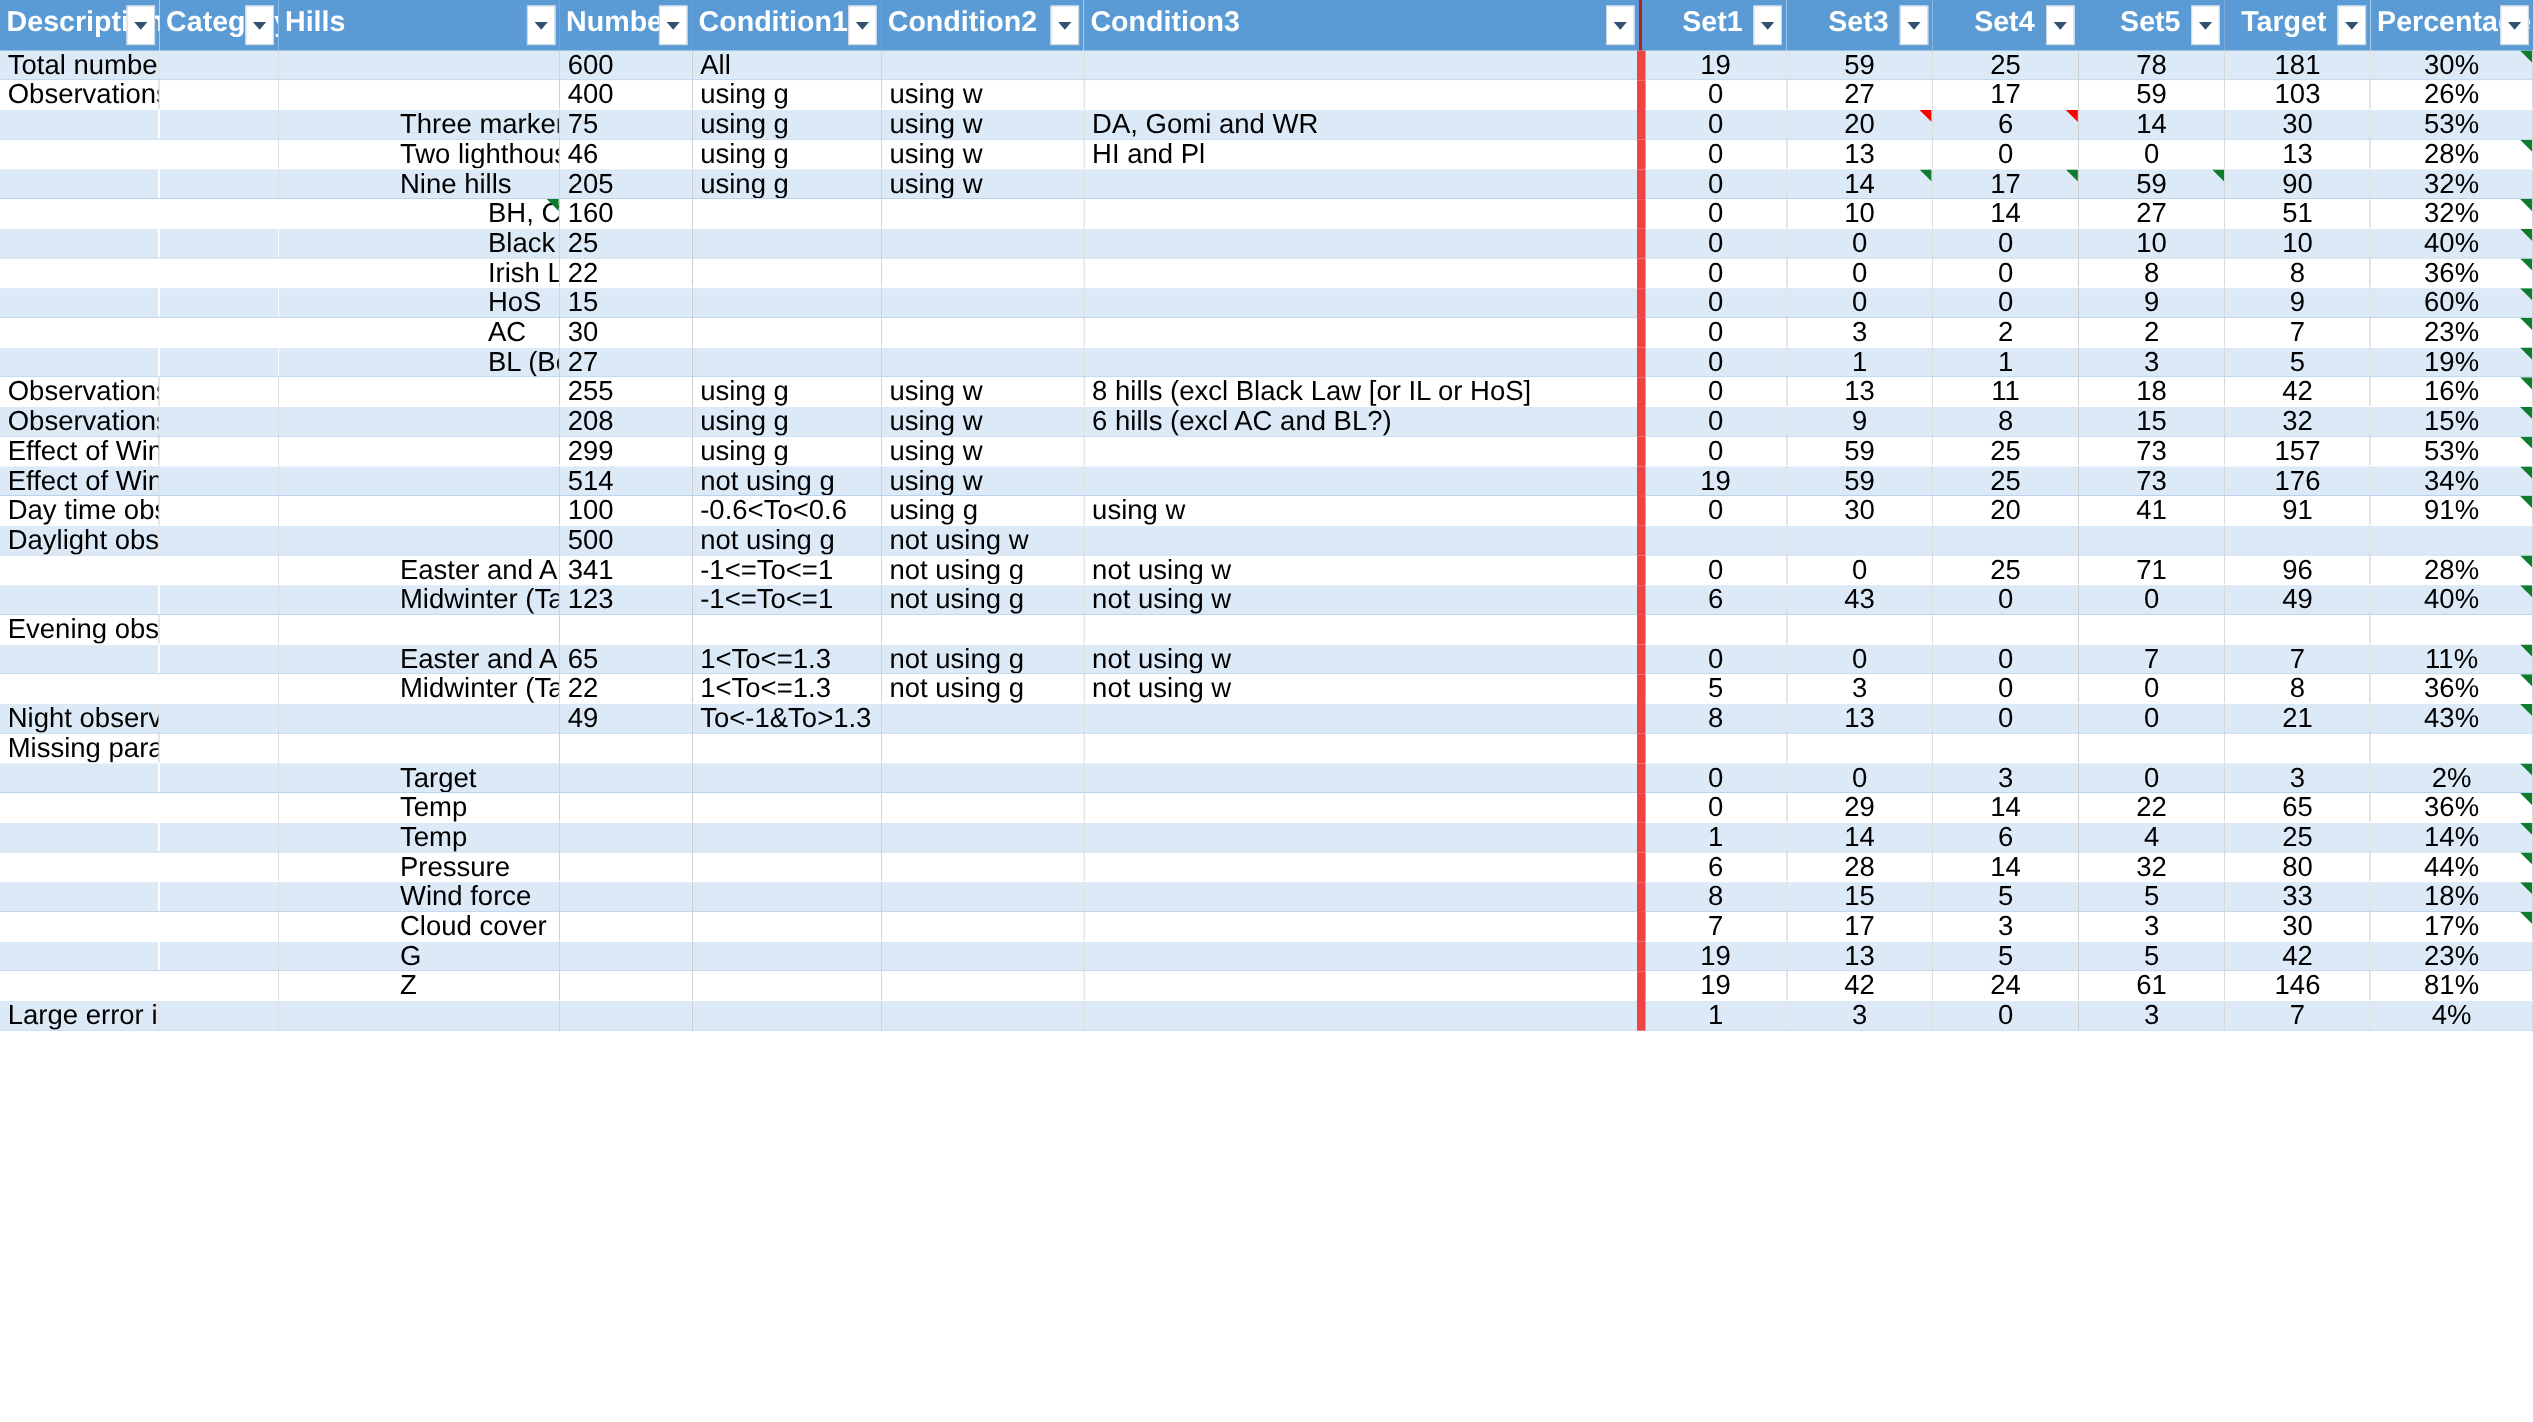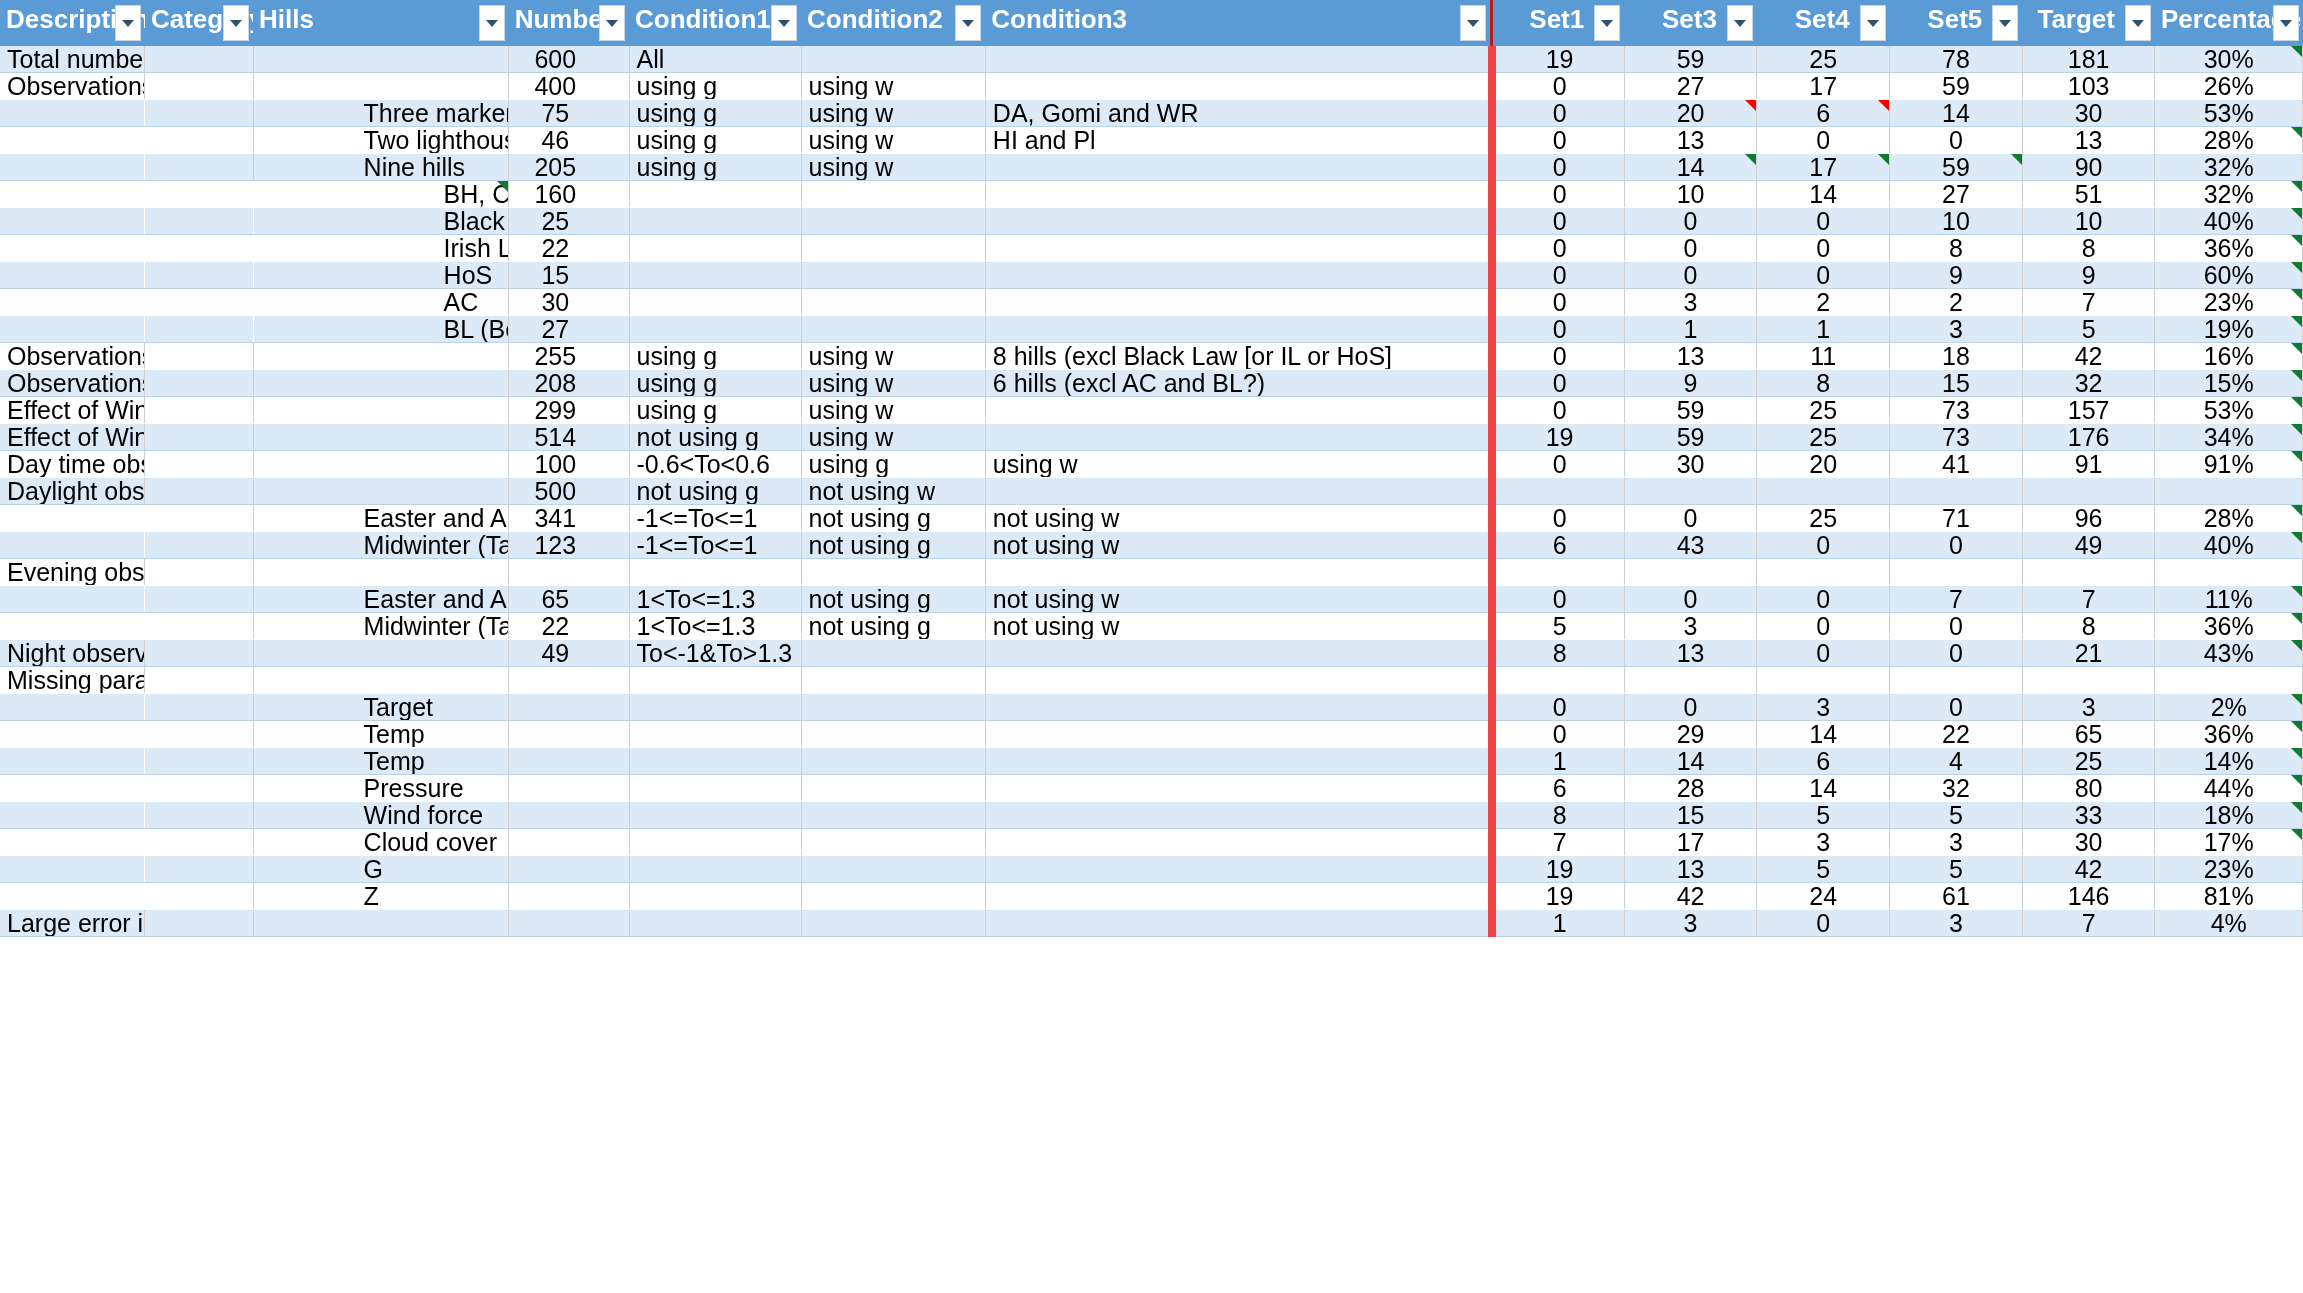--- a/index.html
+++ b/index.html
@@ -74,21 +74,21 @@
     line-height: 26px;
     vertical-align: middle;
     white-space: nowrap;
     overflow: hidden;
     border-right: 1px solid #cfcfcf;
     border-bottom: 1px solid #ffffff;
     position: relative;
     background: #ffffff;
   }
   tbody tr.band td { background: #DCE9F7; border-bottom: 1px solid #BBD3EA; }
-  tbody td.numcell { text-align: center; padding-right: 34px; }
+  tbody td.numcell { text-align: left; padding-right: 34px; }
   tbody td.setcell { text-align: center; padding: 0; }
   tbody td.setstart { border-left: 8px solid #ef4444; }
   tbody td.desc { border-right: 1px solid #cfcfcf; }
   
   tbody td.spanned { border-right: 1px solid transparent; }
   
   .ind1 { padding-left: 110px; }
   .ind2 { padding-left: 190px; }
   
   .tri-red, .tri-green {

